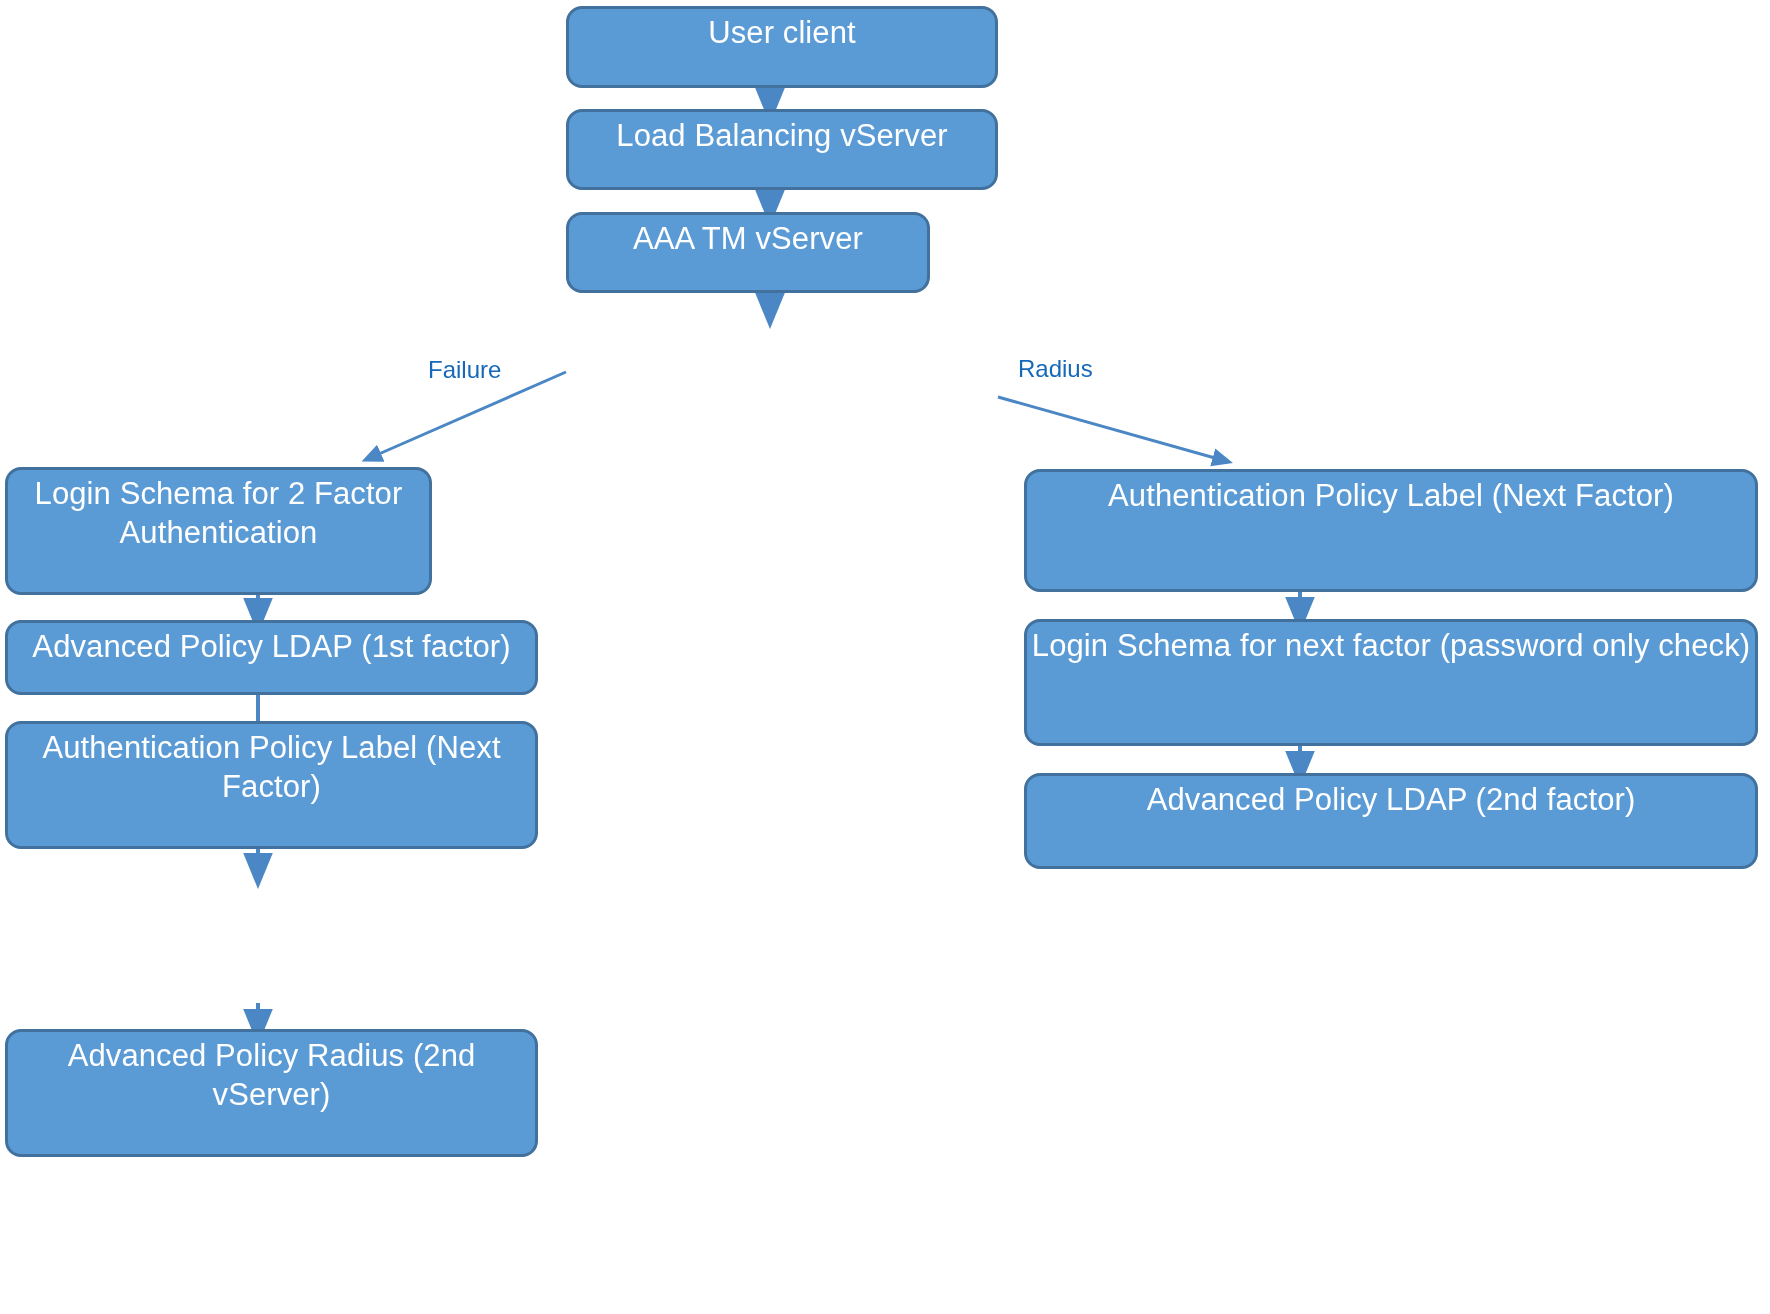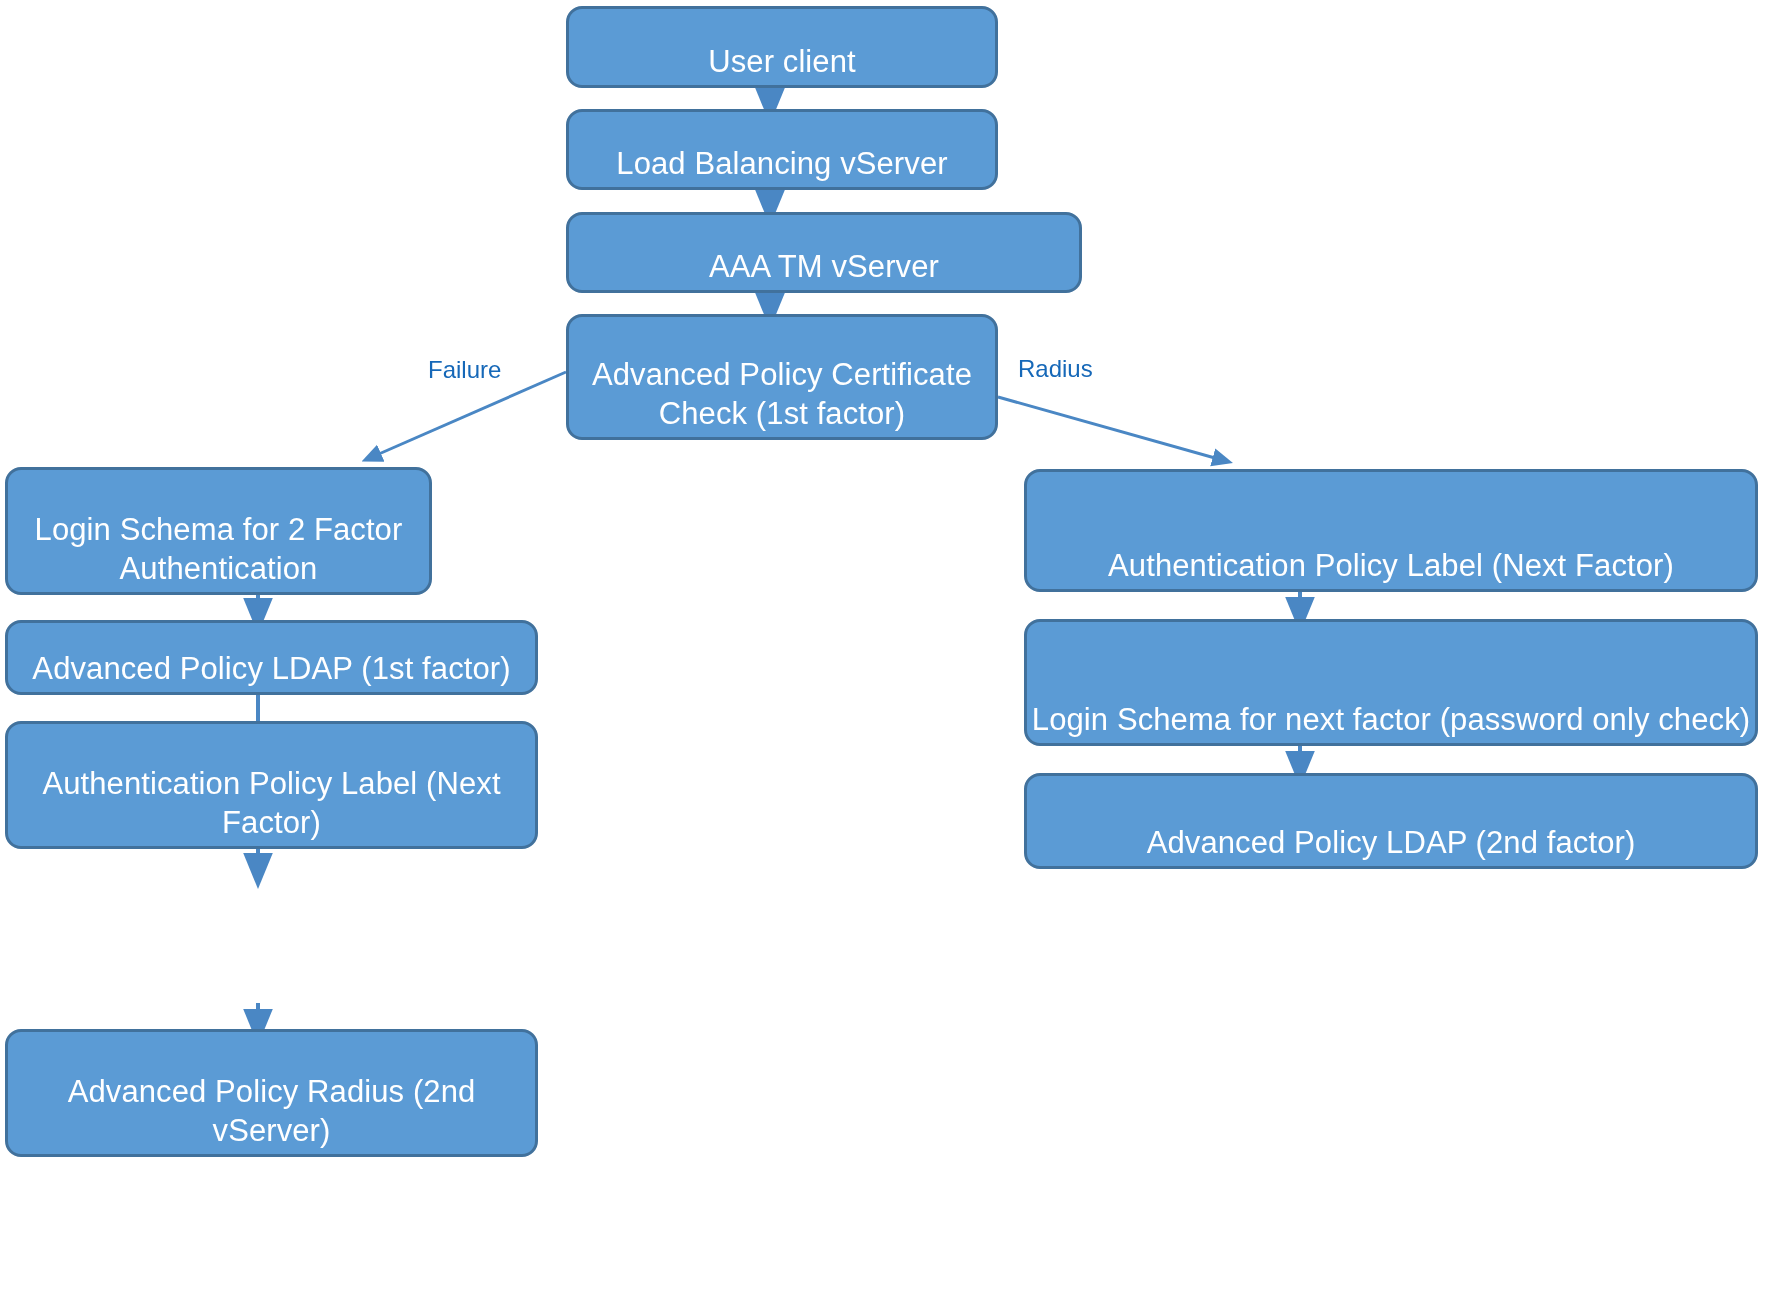--- a/index.html
+++ b/index.html
@@ -27,21 +27,21 @@
     pointer-events: none;
   }
   .node {
     position: absolute;
     box-sizing: border-box;
     background: #5b9bd5;
     border: 3px solid #41719c;
     border-radius: 16px;
     color: #ffffff;
     display: flex;
-    align-items: flex-end;
+    align-items: flex-start;
     justify-content: center;
     text-align: center;
     font-size: 31px;
     line-height: 1.26;
     letter-spacing: 0.1px;
     padding: 4px 0;
     z-index: 2;
   }
   .node .node-label {
     display: block;
@@ -91,27 +91,24 @@
   </svg>
 
   <div class="node" style="left:566px; top:6px; width:432px; height:82px;">
     <span class="node-label">User client</span>
   </div>
 
   <div class="node" style="left:566px; top:109px; width:432px; height:81px;">
     <span class="node-label">Load Balancing vServer</span>
   </div>
 
-  <div class="node" style="left:566px; top:212px; width:516px; height:81px;">
+  <div class="node" style="left:566px; top:212px; width:364px; height:81px;">
     <span class="node-label">AAA TM vServer</span>
   </div>
 
-  <div class="node" style="left:566px; top:314px; width:432px; height:126px;">
-    <span class="node-label">Advanced Policy Certificate Check (1st factor)</span>
-  </div>
 
   <div class="edge-label" style="left:428px; top:358px;">Failure</div>
 
   <div class="edge-label" style="left:1018px; top:357px;">Radius</div>
 
   <div class="node" style="left:5px; top:467px; width:427px; height:128px;">
     <span class="node-label">Login Schema for 2 Factor Authentication</span>
   </div>
 
   <div class="node" style="left:5px; top:620px; width:533px; height:75px;">

